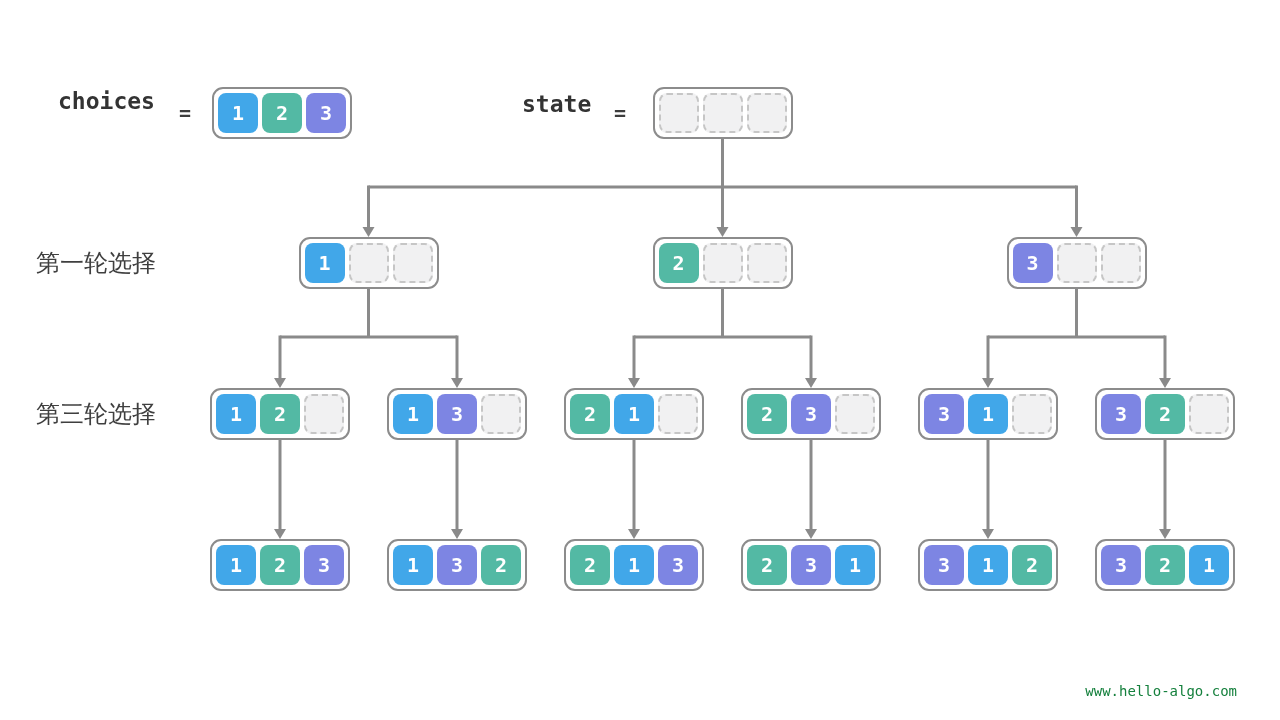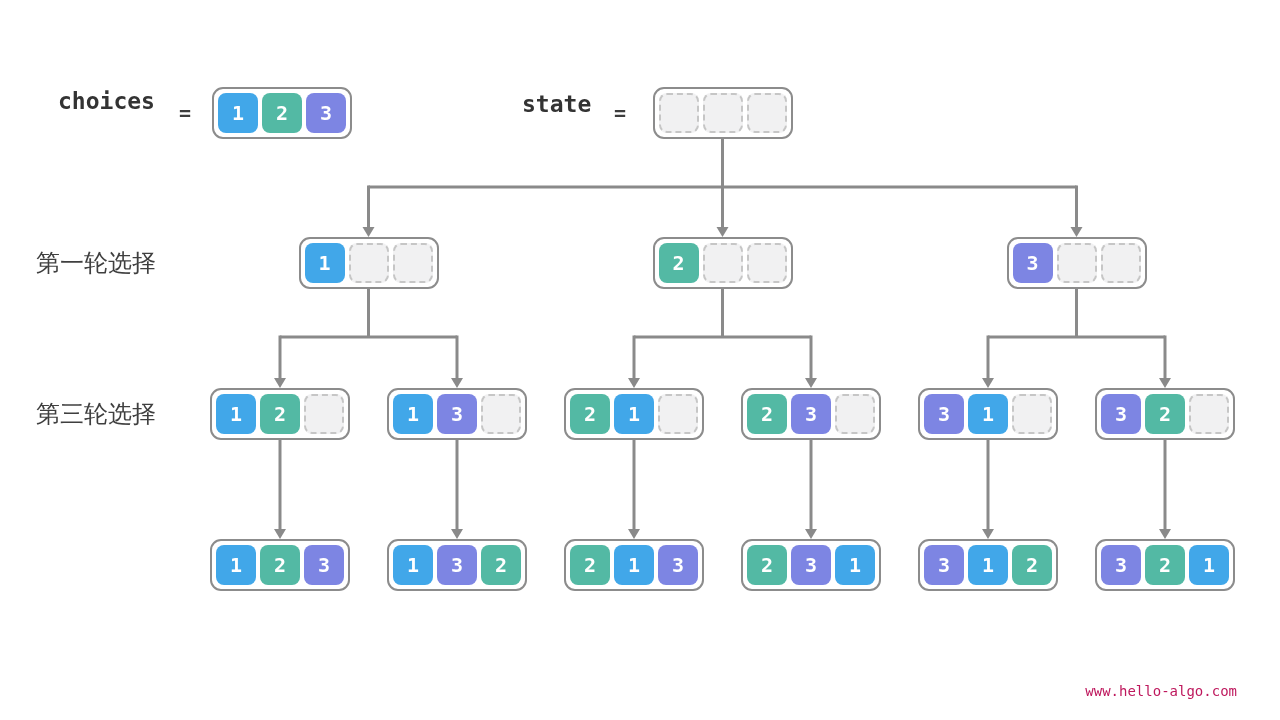--- a/index.html
+++ b/index.html
@@ -68,21 +68,21 @@
     font-weight:500;
     color:#3f3f3f;
     font-family:"Liberation Sans", sans-serif;
   }
   #watermark{
     position:absolute;
     right:43px;
     bottom:21px;
     font-family:"DejaVu Sans Mono", monospace;
     font-size:14px;
-    color:#be185d;
+    color:#15803d;
   }
 </style>
 </head>
 <body>
 
 <div id="canvas">
 
   <svg id="connectors" xmlns="http://www.w3.org/2000/svg" width="1280" height="720">
       <line x1="722.5" y1="139" x2="722.5" y2="187" stroke="#8A8A8A" stroke-width="3"></line>
       <line x1="368.5" y1="187" x2="1076.5" y2="187" stroke="#8A8A8A" stroke-width="3"></line>

